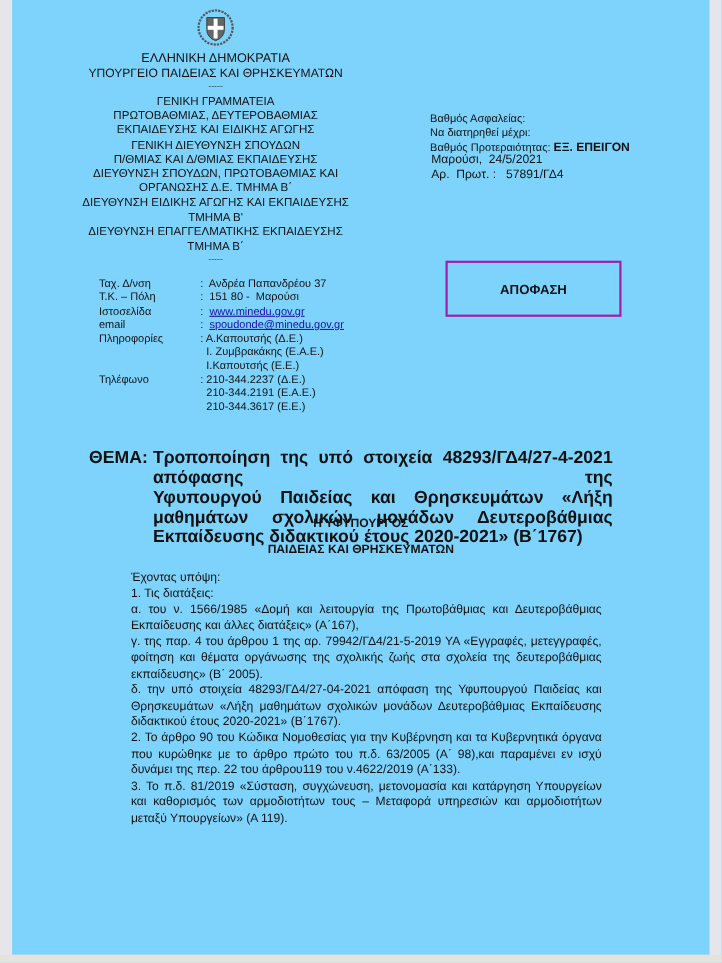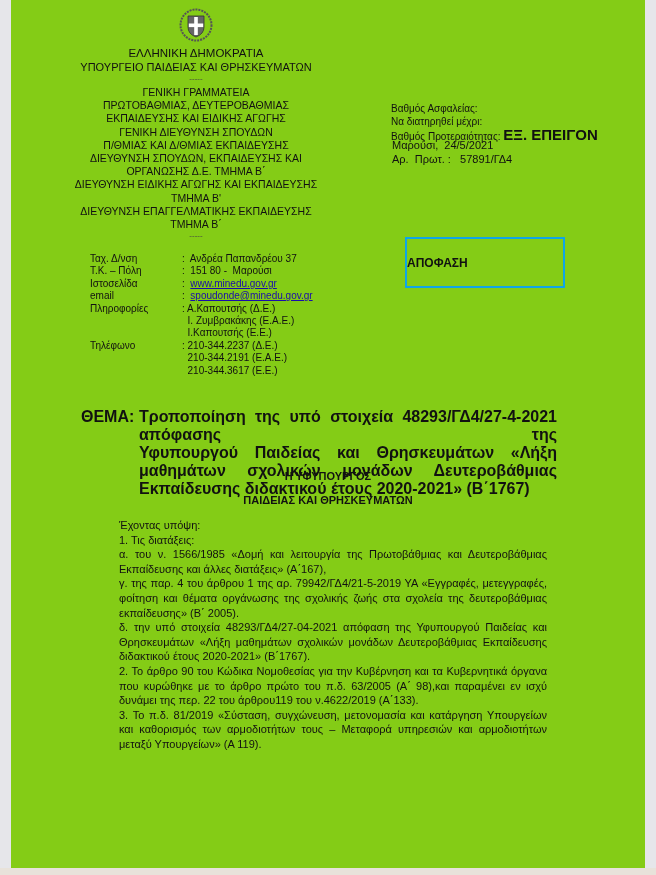--- a/index.html
+++ b/index.html
@@ -5,52 +5,52 @@
   html, body { margin: 0; padding: 0; }
   body {
     width: 656px; height: 875px; overflow: hidden;
     background: #e6e6ea;
     font-family: "Liberation Sans", sans-serif;
     color: #111;
     position: relative;
   }
   .page {
     position: absolute; left: 11px; top: 0; width: 634px; height: 868px;
-    background: #84cc16;
+    background: #7dd3fc;
   }
   .bottom-strip {
     position: absolute; left: 0; top: 868px; width: 656px; height: 7px;
     background: #e8e2da;
   }
   .header-left {
     position: absolute; left: 60px; top: 8px; width: 250px;
     text-align: center; font-size: 10.5px; line-height: 13.2px;
   }
   .emblem { display: block; margin: 0 auto 4px auto; width: 34px; height: 34px; }
   .header-left .dash { font-size: 8px; line-height: 9px; color: #444; }
   .gap-small { height: 3px; }
   .right-meta {
     position: absolute; left: 380px; top: 70px; font-size: 10px; line-height: 13px; margin-top: 32px;
   }
-  .right-meta .bold { font-weight: bold; font-size: 15px; }
+  .right-meta .bold { font-weight: bold; font-size: 11px; }
   .right-date {
     position: absolute; left: 381px; top: 138px; font-size: 11px; line-height: 14px;
   }
   .right-date .row { white-space: pre; }
   .contact {
     position: absolute; left: 79px; top: 253px; font-size: 10px; line-height: 12.4px;
   }
   .contact .row { display: flex; }
   .contact .k { width: 76px; }
   .contact .v { white-space: pre; margin-left: 16px; }
   .contact a { color: #1a0dab; text-decoration: underline; }
   .decision-box {
     position: absolute; left: 394px; top: 237px; width: 160px; height: 51px;
-    border: 2px solid #0ea5e9; box-sizing: border-box;
-    display: flex; align-items: center; 
+    border: 2px solid #a21caf; box-sizing: border-box;
+    display: flex; align-items: center; justify-content: center;
     font-weight: bold; font-size: 12px;
   }
   .subject {
     position: absolute; left: 70px; top: 408px; width: 476px;
     font-weight: bold; font-size: 16px; line-height: 18px;
   }
   .subject .label { position: absolute; left: 0; top: 0; }
   .subject .text { margin-left: 58px; text-align: justify; text-align-last: left; }
   .subject .first { text-align: justify; text-align-last: justify; display: block; }
   .center-title {
@@ -77,21 +77,21 @@
     </svg>
     <div style="font-size:11.5px;line-height:14px;">ΕΛΛΗΝΙΚΗ ΔΗΜΟΚΡΑΤΙΑ</div>
     <div style="font-size:11px;line-height:14px;">ΥΠΟΥΡΓΕΙΟ ΠΑΙΔΕΙΑΣ ΚΑΙ ΘΡΗΣΚΕΥΜΑΤΩΝ</div>
     <div class="dash">-----</div>
     <div class="gap-small"></div>
     <div>ΓΕΝΙΚΗ ΓΡΑΜΜΑΤΕΙΑ</div>
     <div>ΠΡΩΤΟΒΑΘΜΙΑΣ, ΔΕΥΤΕΡΟΒΑΘΜΙΑΣ</div>
     <div>ΕΚΠΑΙΔΕΥΣΗΣ ΚΑΙ ΕΙΔΙΚΗΣ ΑΓΩΓΗΣ</div>
     <div>ΓΕΝΙΚΗ ΔΙΕΥΘΥΝΣΗ ΣΠΟΥΔΩΝ</div>
     <div>Π/ΘΜΙΑΣ ΚΑΙ Δ/ΘΜΙΑΣ ΕΚΠΑΙΔΕΥΣΗΣ</div>
-    <div>ΔΙΕΥΘΥΝΣΗ ΣΠΟΥΔΩΝ, ΕΚΠΑΙΔΕΥΣΗΣ ΚΑΙ</div>
+    <div>ΔΙΕΥΘΥΝΣΗ ΣΠΟΥΔΩΝ, ΠΡΩΤΟΒΑΘΜΙΑΣ ΚΑΙ</div>
     <div>ΟΡΓΑΝΩΣΗΣ Δ.Ε. ΤΜΗΜΑ Β΄</div>
     <div>ΔΙΕΥΘΥΝΣΗ ΕΙΔΙΚΗΣ ΑΓΩΓΗΣ ΚΑΙ ΕΚΠΑΙΔΕΥΣΗΣ</div>
     <div>ΤΜΗΜΑ Β'</div>
     <div>ΔΙΕΥΘΥΝΣΗ ΕΠΑΓΓΕΛΜΑΤΙΚΗΣ ΕΚΠΑΙΔΕΥΣΗΣ</div>
     <div>ΤΜΗΜΑ Β΄</div>
     <div class="dash">-----</div>
   </div>
 
   <div class="right-meta">
     <div>Βαθμός Ασφαλείας:</div>

